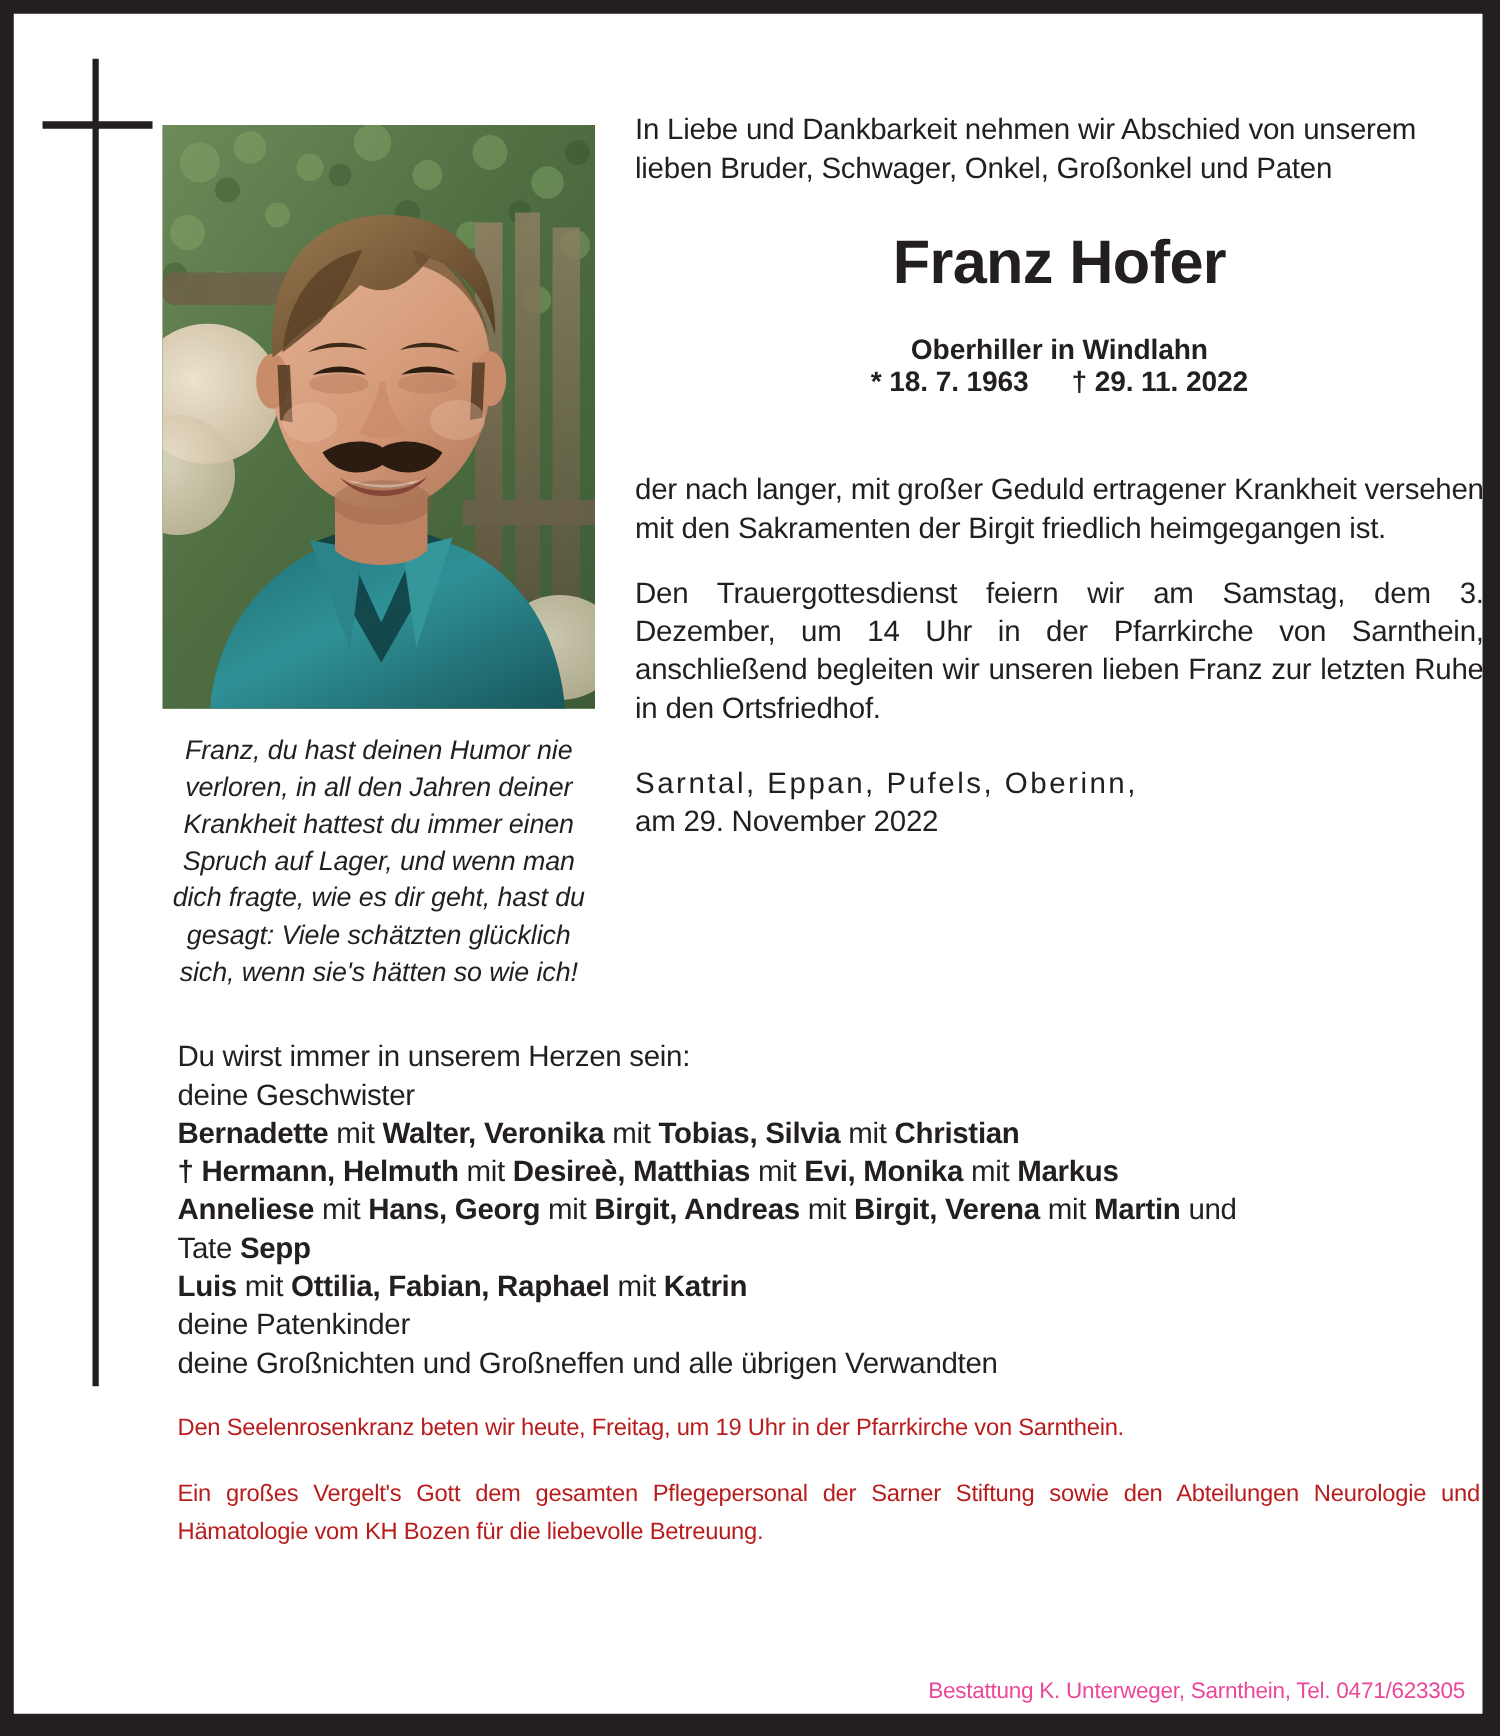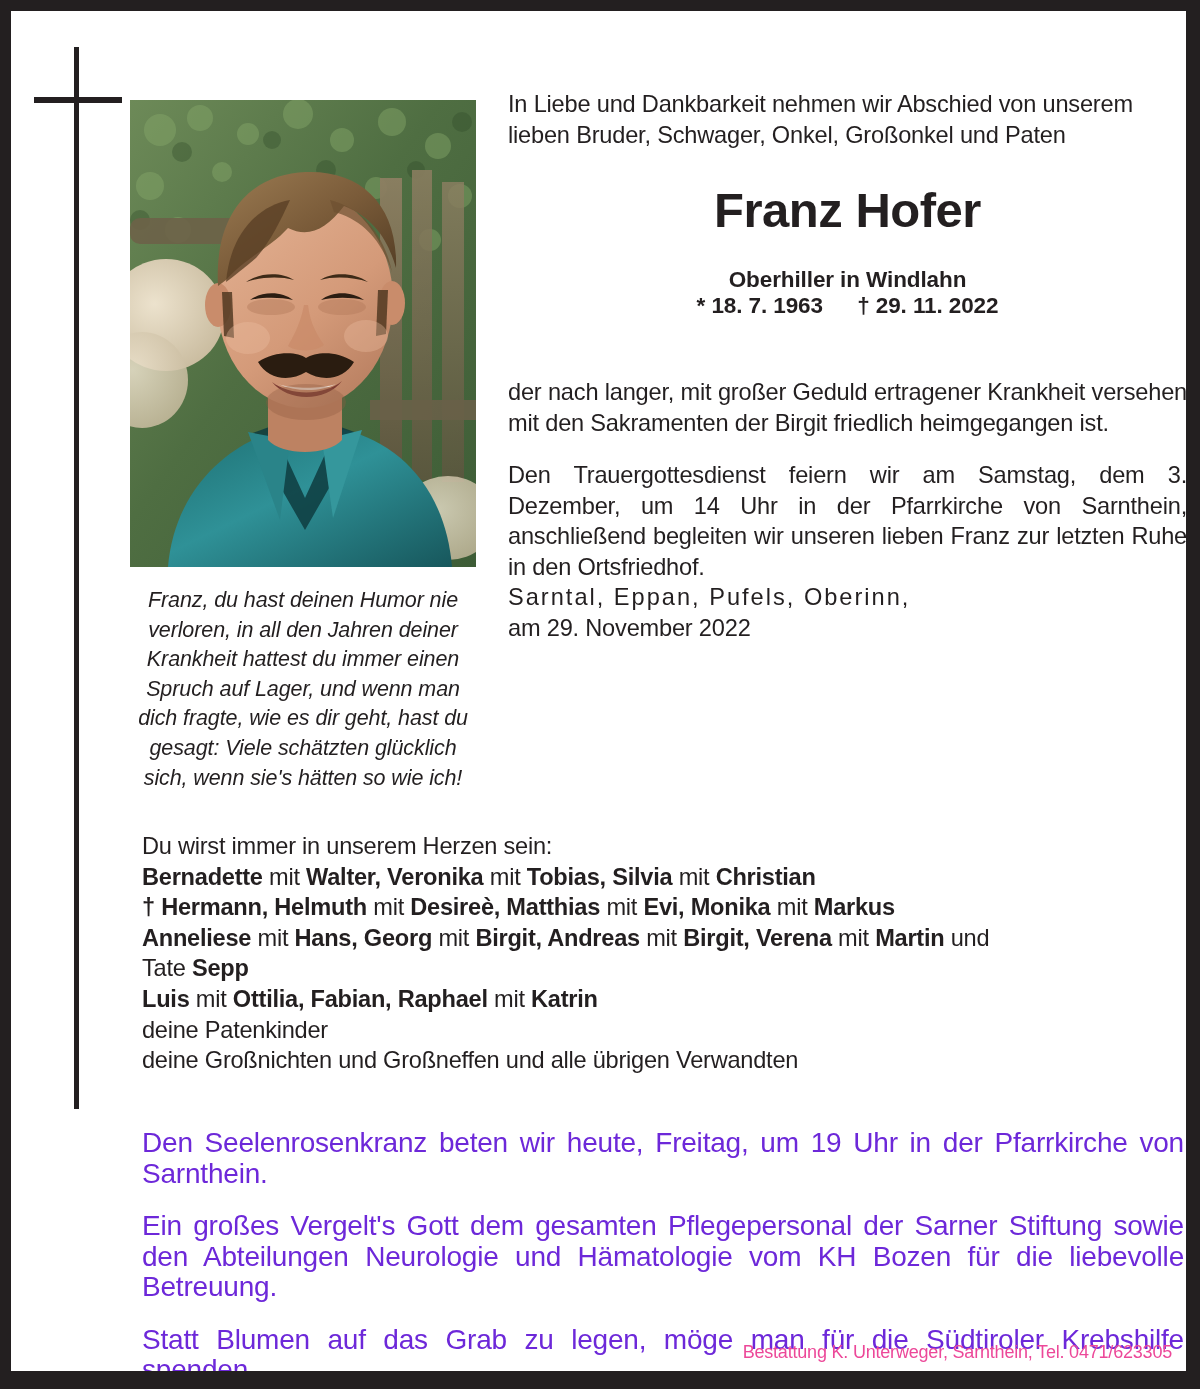--- a/index.html
+++ b/index.html
@@ -116,20 +116,21 @@
   .body-p {
     font-size: 23.6px;
     line-height: 30.5px;
     letter-spacing: -0.2px;
     text-align: justify;
   }
   .body-p.first { margin-top: 58px; }
   .body-p.second { margin-top: 22px; }
 
   .place {
+    margin-top: 30px;
     font-size: 23.6px;
     line-height: 30.5px;
     letter-spacing: -0.2px;
   }
   .place .spaced { letter-spacing: 2.0px; }
 
   
   .family {
     position: absolute;
     left: 131px;
@@ -141,22 +142,22 @@
     letter-spacing: -0.25px;
   }
   .family b { font-weight: bold; }
 
   
   .closing {
     position: absolute;
     left: 131px;
     top: 1117px;
     width: 1042px;
-    color: #6d28d9;
-    font-size: 28px;
+    color: #b91c1c;
+    font-size: 19px;
     line-height: 30.5px;
     letter-spacing: -0.2px;
   }
   .closing p {
     margin: 0 0 22px 0;
     text-align: justify;
   }
   .closing p:last-child { margin-bottom: 0; }
 
   
@@ -317,33 +318,33 @@
       <div class="body-p first">der nach langer, mit großer Geduld ertragener Krankheit versehen mit den Sakramenten der Birgit friedlich heimgegangen ist.</div>
       <div class="body-p second">Den Trauergottesdienst feiern wir am Samstag, dem 3. Dezember, um 14 Uhr in der Pfarrkirche von Sarnthein, anschließend begleiten wir unseren lieben Franz zur letzten Ruhe in den Ortsfriedhof.</div>
       <div class="place">
         <div class="spaced">Sarntal, Eppan, Pufels, Oberinn,</div>
         <div>am 29. November 2022</div>
       </div>
     </div>
 
     <div class="family">
       <div>Du wirst immer in unserem Herzen sein:</div>
+      <div>deine Geschwister</div>
       <div id="family-lines">
           <div><b>Bernadette</b><span> mit </span><b>Walter, Veronika</b><span> mit </span><b>Tobias, Silvia</b><span> mit </span><b>Christian</b></div>
           <div><b>† Hermann, Helmuth</b><span> mit </span><b>Desireè, Matthias</b><span> mit </span><b>Evi, Monika</b><span> mit </span><b>Markus</b></div>
           <div><b>Anneliese</b><span> mit </span><b>Hans, Georg</b><span> mit </span><b>Birgit, Andreas</b><span> mit </span><b>Birgit, Verena</b><span> mit </span><b>Martin</b><span> und</span></div>
           <div><span>Tate </span><b>Sepp</b></div>
           <div><b>Luis</b><span> mit </span><b>Ottilia, Fabian, Raphael</b><span> mit </span><b>Katrin</b></div>
         </div>
       <div>deine Patenkinder</div>
       <div>deine Großnichten und Großneffen und alle übrigen Verwandten</div>
     </div>
 
     <div class="closing">
       <p>Den Seelenrosenkranz beten wir heute, Freitag, um 19 Uhr in der Pfarrkirche von Sarnthein.</p>
       <p>Ein großes Vergelt's Gott dem gesamten Pflegepersonal der Sarner Stiftung sowie den Abteilungen Neurologie und Hämatologie vom KH Bozen für die liebevolle Betreuung.</p>
-      <p>Statt Blumen auf das Grab zu legen, möge man für die Südtiroler Krebshilfe spenden.</p>
     </div>
 
     <div class="footer">Bestattung K. Unterweger, Sarnthein, Tel. 0471/623305</div>
 
   </div>
 </div>
 
 </body></html>

